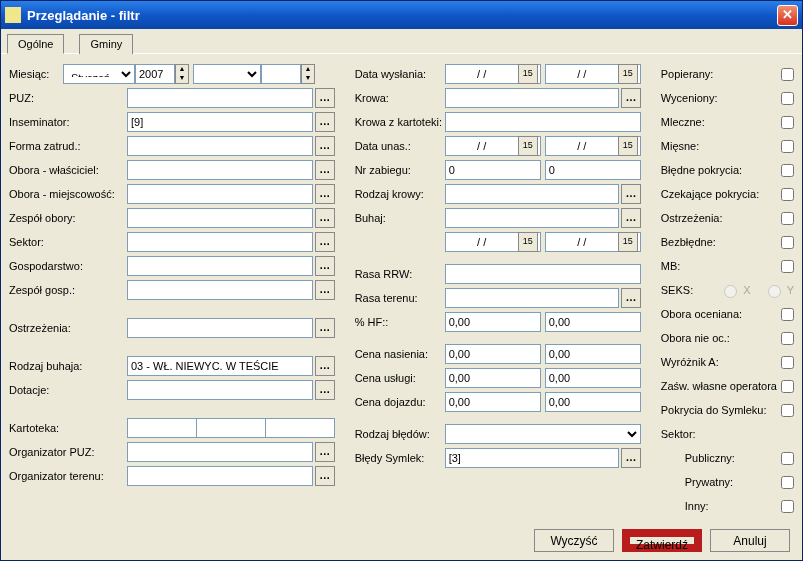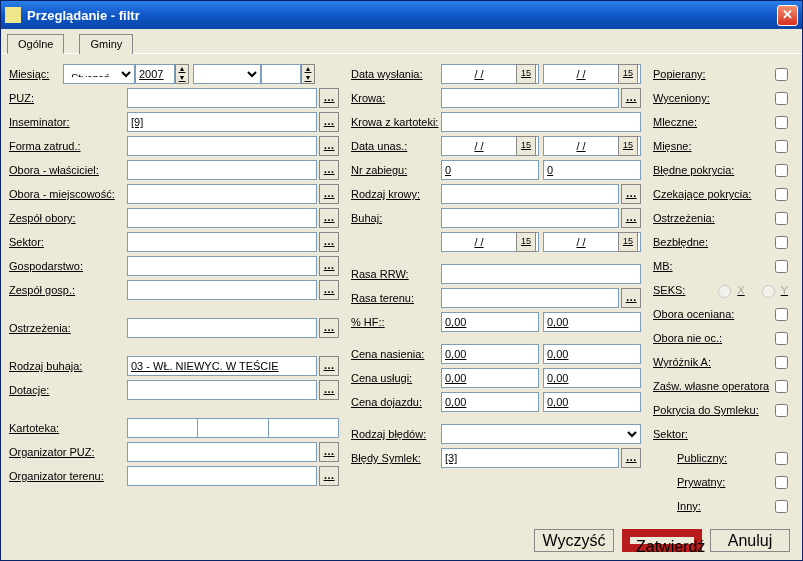--- a/index.html
+++ b/index.html
@@ -64,22 +64,21 @@
     top: 1px;
   }
   .tab.active {
     background: #ece9d8;
     border-bottom: 1px solid #ece9d8;
     z-index: 2;
   }
   .content {
     display: flex;
     padding: 10px 8px;
-    gap: 12px;
-    text-decoration: underline;
+    gap: 20px;
   }
   .col { display: flex; flex-direction: column; }
   .col1 { width: 330px; }
   .col2 { width: 290px; }
   .col3 { width: 135px; }
   .row {
     display: flex;
     align-items: center;
     margin-bottom: 4px;
     min-height: 20px;
@@ -147,21 +146,21 @@
     bottom: 8px;
     right: 12px;
     display: flex;
     gap: 8px;
   }
   .footer button {
     width: 80px; height: 23px;
     border: 1px solid #888;
     background: #ece9d8;
     font-family: inherit;
-    font-size: 16px;
+    font-size: 12px;
     cursor: pointer;
   }
   .footer button.default { border: 8px solid #b91c1c; }
   .spacer { height: 14px; }
   .triple { display:flex; gap:0; flex:1;}
   .triple input { border-right:none;}
   .triple input:last-child{border-right:1px solid #7e9db9;}
   .sub-lbl { padding-left: 24px; flex:1; }
 </style>
 </head>

